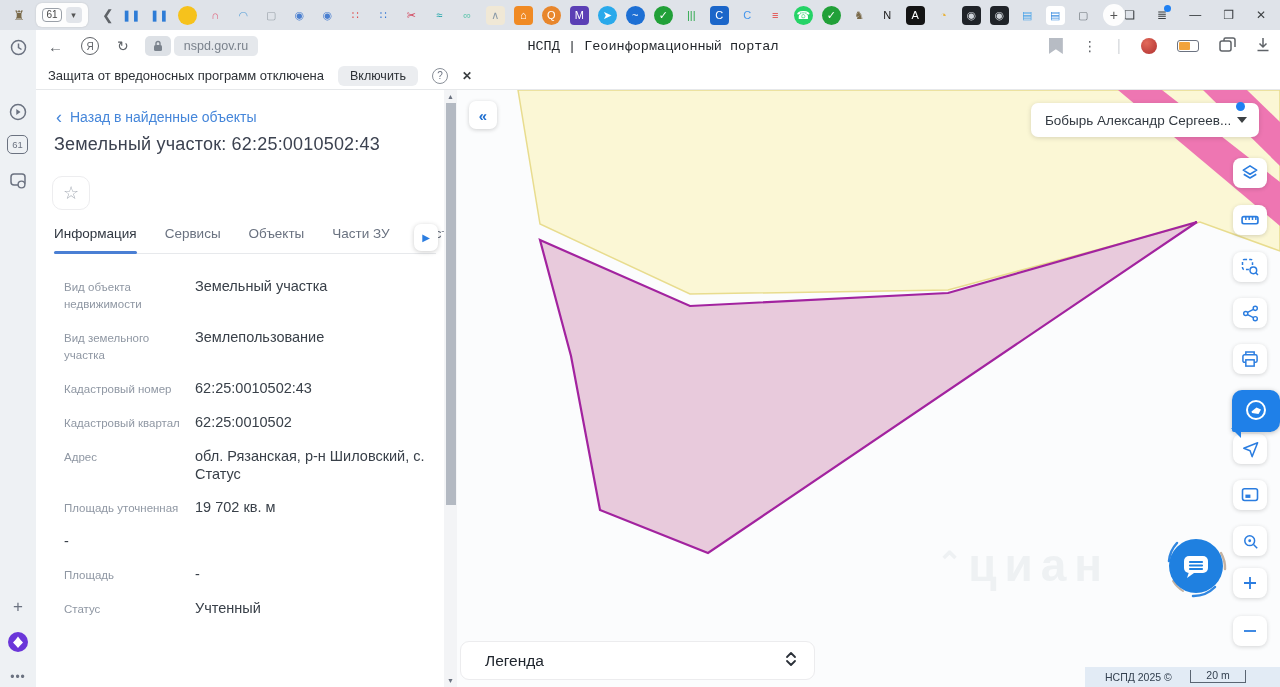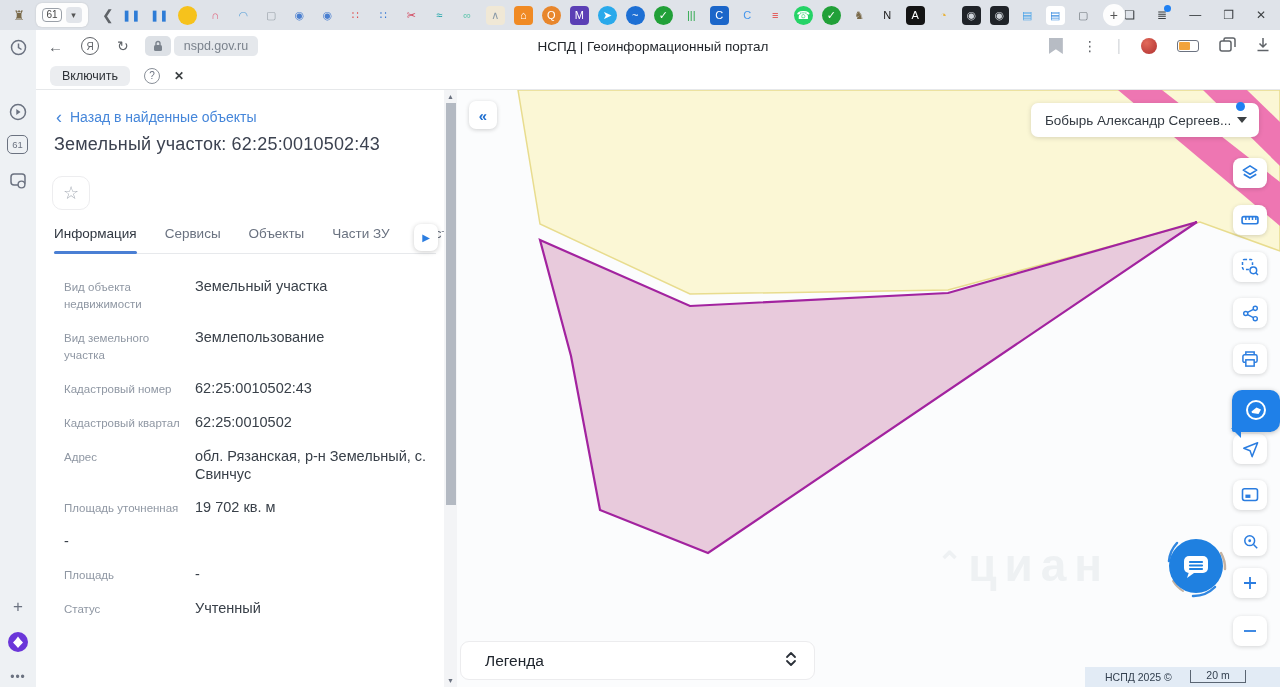--- a/index.html
+++ b/index.html
@@ -25,21 +25,21 @@
   
   .leftrail { position:absolute; left:0; top:30px; width:36px; height:657px; background:#eef1f4; }
   .leftrail .ric { position:absolute; left:7px; width:22px; height:22px; display:flex; align-items:center; justify-content:center; color:#6b7280; }
   .addr { position:absolute; left:36px; top:30px; width:1244px; height:32px; background:#ffffff; display:flex; align-items:center; }
   .addr .nav { color:#5f6368; font-size:15px; margin-left:12px; }
   .ya-circ { width:18px; height:18px; border:1.4px solid #5f6368; border-radius:50%; font-size:10px; color:#5f6368; display:flex; align-items:center; justify-content:center; margin-left:18px; }
   .reload { margin-left:18px; font-size:14px; color:#5f6368; }
   .urlpill { display:flex; align-items:center; margin-left:16px; gap:3px;justify-content:space-between; }
   .lockchip { width:26px; height:20px; background:#dde1e6; border-radius:5px; display:flex; align-items:center; justify-content:center; }
   .urlchip { height:20px; background:#e5e8ec; border-radius:5px; padding:0 10px; font-size:12.5px; color:#7a828c; display:flex; align-items:center; }
-  .pagetitle { position:absolute; left:497px; top:0; width:240px; height:32px; display:flex; align-items:center; justify-content:center; font-size:13.5px; color:#1f2328; white-space:nowrap; }
+  .pagetitle { position:absolute; left:497px; top:0; width:240px; height:32px; display:flex; align-items:center; justify-content:center; font-size:13.5px; color:#1f2328; white-space:nowrap;font-family:Liberation Mono, monospace; }
   .addr-right { position:absolute; right:10px; top:30px; height:32px; display:flex; align-items:center; gap:20px; color:#5f6368; }
   .bm-flag { width:14px; height:16px; background:#b7bcc4; clip-path:polygon(0 0,100% 0,100% 100%,50% 70%,0 100%); }
   .battery { width:22px; height:12px; border:1.5px solid #6b7280; border-radius:3px; position:relative; }
   .battery::after { content:""; position:absolute; left:1px; top:1px; bottom:1px; width:55%; background:#f2a33c; border-radius:1px; }
   .avatar-red { width:16px; height:16px; border-radius:50%; background:radial-gradient(circle at 35% 30%, #e26a5a, #b03030); }
   
   .warnbar { position:absolute; left:36px; top:62px; width:1244px; height:28px; background:#fff; border-bottom:1px solid #e6e8ea; display:flex; align-items:center; font-size:13px; color:#2d3136; }
   .warnbar .wtext { margin-left:12px; }
   .warn-btn { margin-left:14px; background:#ebedf0; border-radius:6px; padding:3px 12px; font-size:12.5px; color:#2d3136; }
   .warn-q { margin-left:14px; width:16px; height:16px; border:1.3px solid #8a9099; border-radius:50%; font-size:10px; color:#6b7280; display:flex; align-items:center; justify-content:center; }
@@ -203,20 +203,21 @@
     </span>
     <span>
       <svg width="14" height="15" viewBox="0 0 14 15">
           <path d="M7 1v9M3.5 6.5L7 10l3.5-3.5" fill="none" stroke="#5f6368" stroke-width="1.5"></path>
           <path d="M1.5 13.5h11" stroke="#5f6368" stroke-width="1.5"></path>
         </svg>
     </span>
   </div>
 
   <div class="warnbar">
+    <span class="wtext">Защита от вредоносных программ отключена</span>
     <span class="warn-btn">Включить</span>
     <span class="warn-q">?</span>
     <span class="warn-x">✕</span>
   </div>
 
   <div class="panel">
     <div class="backlink">
       <span class="chv">‹</span>
       <span>Назад в найденные объекты</span>
     </div>
@@ -246,21 +247,21 @@
         <div class="frow">
           <span class="flabel">Кадастровый номер</span>
           <span class="fvalue">62:25:0010502:43</span>
         </div>
         <div class="frow">
           <span class="flabel">Кадастровый квартал</span>
           <span class="fvalue">62:25:0010502</span>
         </div>
         <div class="frow">
           <span class="flabel">Адрес</span>
-          <span class="fvalue">обл. Рязанская, р-н Земельный, с. Свинчус</span>
+          <span class="fvalue">обл. Рязанская, р-н Шиловский, с. Статус</span>
         </div>
         <div class="frow">
           <span class="flabel">Площадь уточненная</span>
           <span class="fvalue">19 702 кв. м</span>
         </div>
         <div class="frow">
           <span class="fvalue">-</span>
         </div>
         <div class="frow">
           <span class="flabel">Площадь</span>

